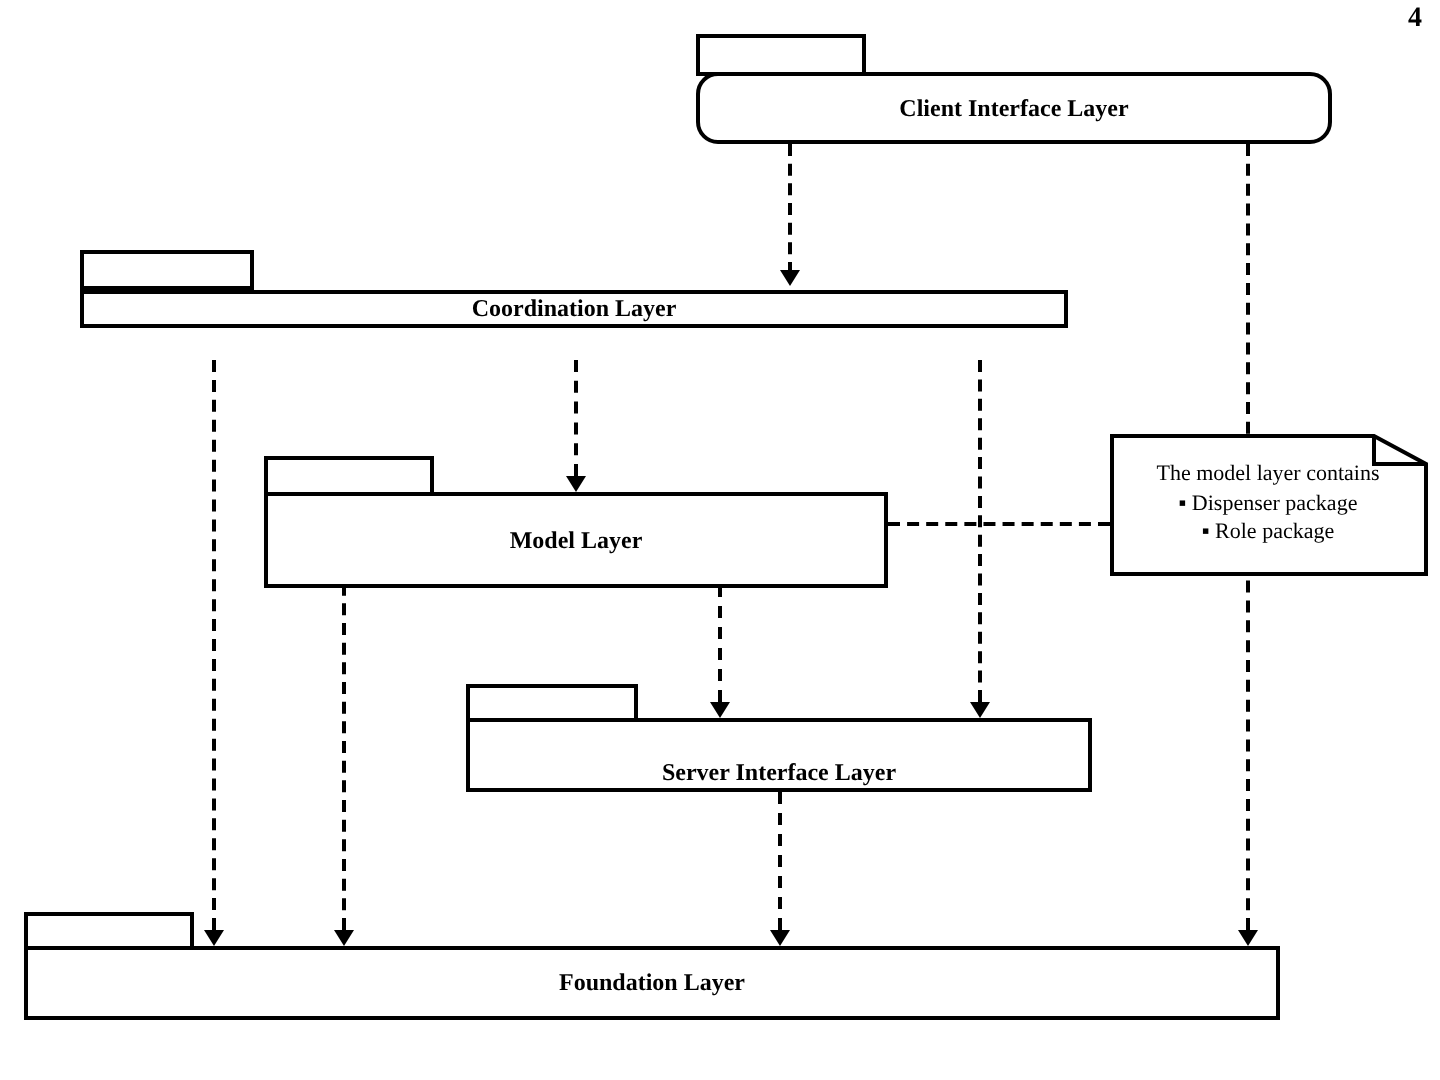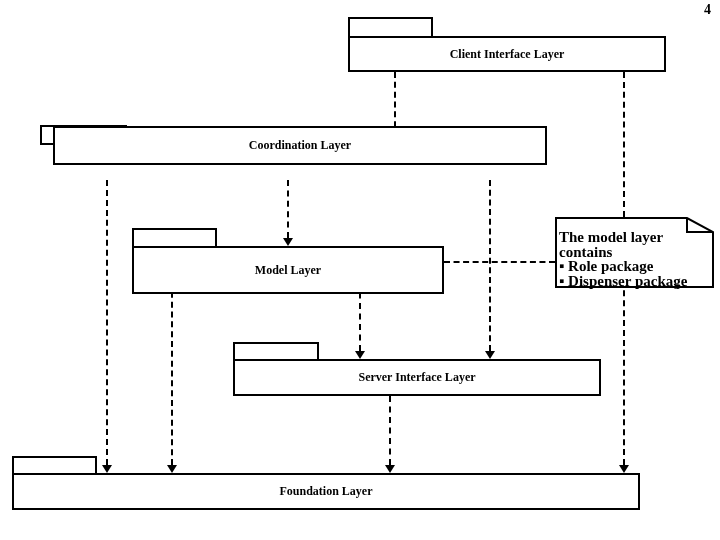--- a/index.html
+++ b/index.html
@@ -76,24 +76,25 @@
   .note svg {
     position: absolute;
     left: 0;
     top: 0;
   }
   .note-text {
     position: absolute;
     left: 4px;
     top: 13px;
     width: 150px;
-    font-size: 15px;
-    font-weight: bold;
+    font-size: 11px;
+    font-weight: normal;
     line-height: 14.5px;
     color: #000000;
+    text-align: center;
   }
 </style>
 </head>
 <body>
 
 <div id="canvas">
 
   <div class="page-number">4</div>
 
   <div class="conn-v" style="left:394px; top:72px; height:65px;"></div>
@@ -117,58 +118,58 @@
   <div class="conn-v" style="left:359px; top:282px; height:69px;"></div>
   <div class="arrowhead-down" style="left:355px; top:351px;"></div>
 
   <div class="conn-v" style="left:389px; top:396px; height:69px;"></div>
   <div class="arrowhead-down" style="left:385px; top:465px;"></div>
 
   <div class="conn-h" style="left:444px; top:261px; width:111px;"></div>
 
   <div>
     <div class="pkg-tab" style="left:348px; top:17px; width:85px; height:21px;"></div>
-    <div class="pkg-body" style="left:348px; top:36px; width:318px; height:36px;">
+    <div class="pkg-body" style="left:348px; top:36px; width:318px; height:36px;border-radius:11px;">
       <span>Client Interface Layer</span>
     </div>
   </div>
 
   <div>
     <div class="pkg-tab" style="left:40px; top:125px; width:87px; height:20px;"></div>
-    <div class="pkg-body" style="left:40px; top:126px; width:494px; height:39px;margin-left:13px;">
+    <div class="pkg-body" style="left:40px; top:145px; width:494px; height:19px;">
       <span>Coordination Layer</span>
     </div>
   </div>
 
   <div>
     <div class="pkg-tab" style="left:132px; top:228px; width:85px; height:20px;"></div>
     <div class="pkg-body" style="left:132px; top:246px; width:312px; height:48px;align-items:center;">
       <span>Model Layer</span>
     </div>
   </div>
 
   <div>
     <div class="pkg-tab" style="left:233px; top:342px; width:86px; height:19px;"></div>
-    <div class="pkg-body" style="left:233px; top:359px; width:368px; height:37px;">
+    <div class="pkg-body" style="left:233px; top:359px; width:313px; height:37px;align-items:flex-end;">
       <span>Server Interface Layer</span>
     </div>
   </div>
 
   <div>
     <div class="pkg-tab" style="left:12px; top:456px; width:85px; height:19px;"></div>
     <div class="pkg-body" style="left:12px; top:473px; width:628px; height:37px;">
       <span>Foundation Layer</span>
     </div>
   </div>
 
   <div class="note">
     <svg width="159" height="71" viewBox="0 0 159 71">
       <polygon points="1,1 132,1 158,15 158,70 1,70" fill="#ffffff" stroke="#000000" stroke-width="2"></polygon>
       <polyline points="132,1 132,15 158,15" fill="none" stroke="#000000" stroke-width="2"></polyline>
     </svg>
     <div class="note-text">
       <div>The model layer contains</div>
+      <div>▪ Dispenser package</div>
       <div>▪ Role package</div>
-      <div>▪ Dispenser package</div>
     </div>
   </div>
 
 </div>
 
 </body></html>

